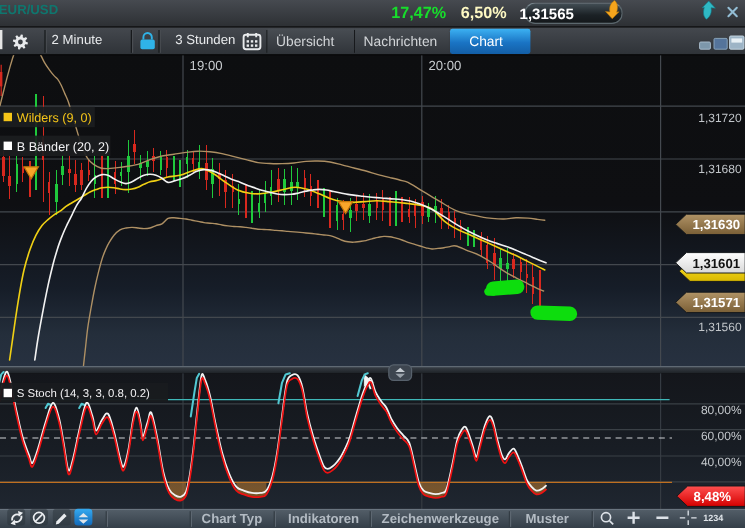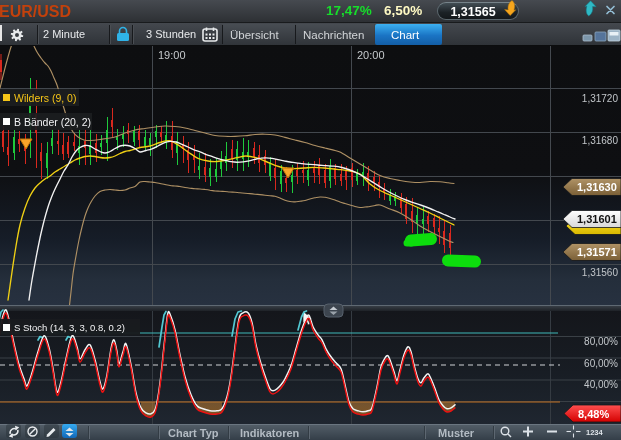--- a/index.html
+++ b/index.html
@@ -13,21 +13,21 @@
 #chartbg { position:absolute; left:0; top:46px; width:621px; height:259px;
   background:linear-gradient(#0d0e10 0%, #0e0f12 48%, #161d28 75%, #242e3b 90%, #273140 100%); }
 #stochbg { position:absolute; left:0; top:311px; width:621px; height:113px;
   background:linear-gradient(#14161b 0%, #181d24 55%, #1f2630 100%); }
 #row3 { position:absolute; left:0; top:424px; width:621px; height:16px;
   background:linear-gradient(#525d67, #343e48); border-top:1px solid #6a7580; }
 .t { position:absolute; white-space:nowrap; }
 .pill { position:absolute; top:2px; height:18px; border-radius:9px;
   background:linear-gradient(#424d54, #1b2125 60%, #14181b);
   border:1px solid #5c686e; border-top-color:#76838a;
-  color:#fff; font-size:12.5px; font-weight:bold; text-align:center; }
+  color:#fff; font-size:12.5px; font-weight:bold; }
 .tabtxt { color:#d2d5d8; font-size:11.5px; top:5px; }
 .div2 { position:absolute; top:25px; height:19px; width:1px; background:#17191c;
   box-shadow:1px 0 0 #4a4e53; }
 .mi { position:absolute; top:427px; color:#b3bbc3; font-size:11px; font-weight:bold; }
 .div3 { position:absolute; top:426px; height:13px; width:1px; background:#333c44;
   box-shadow:1px 0 0 #5d6771; }
 .btn3 { position:absolute; top:423.5px; width:15px; height:14px; border-radius:3px;
   background:rgba(40,48,56,0.45); }
 </style></head>
 <body>
@@ -301,21 +301,21 @@
 <rect x="0" y="319" width="140" height="16" fill="#191b1e" fill-opacity="0.96"></rect>
 <rect x="3" y="324" width="7" height="7" fill="#ffffff"></rect>
 <text x="14" y="330.5" font-size="9.5" fill="#f2f2f4">S Stoch (14, 3, 3, 0.8, 0.2)</text>
 <polygon points="564,413.5 573,405.0 621,405.0 621,422.0 573,422.0" fill="url(#gRed)" stroke="#14171a" stroke-width="0.8"></polygon>
       <text x="578" y="417.5" font-size="11" font-weight="bold" fill="#fff">8,48%</text>
 </svg>
 <div id="row1" class="noise"></div>
 <div id="row2" class="noise"></div>
 <div id="row3"></div>
 
-<div class="t" style="left:-1px;top:3px;color:#c2410c;font-size:16px;font-weight:bold;">EUR/USD</div>
+<div class="t" style="left:-1px;top:3px;color:#0f766e;font-size:11px;font-weight:bold;">EUR/USD</div>
 <div class="t" style="left:326px;top:3px;color:#17dd2b;font-size:13.5px;font-weight:bold;">17,47%</div>
 <div class="t" style="left:384px;top:3px;color:#fef9c3;font-size:13.5px;font-weight:bold;">6,50%</div>
 <div class="pill" style="left:437px;width:82px;"><span style="position:relative;left:-5px;top:2px;">1,31565</span></div>
 <svg width="621" height="23" style="position:absolute;left:0;top:0">
   <path d="M 510.2 15.6 L 504.6 9.6 L 508.2 9.9 C 507.6 6.2 508.6 2.8 512 0.4 C 514.4 2.1 515.3 5.5 513.9 10.2 L 515.8 9.8 Z" fill="#f5a51d" stroke="#c07c08" stroke-width="0.5"></path>
   <path d="M 590.6 0.8 L 596.2 6.8 L 592.6 6.5 C 593.2 10.2 592.2 13.6 588.8 16 C 586.4 14.3 585.5 10.9 586.9 6.2 L 585.0 6.6 Z" fill="#2fb9c4" stroke="#107888" stroke-width="0.5"></path>
   <path d="M 607 6.5 L 614 13.5 M 614 6.5 L 607 13.5" stroke="#93bdd4" stroke-width="1.7" stroke-linecap="round"></path>
 </svg>
 
 <div class="t" style="left:0px;top:25px;width:2px;height:16px;background:#e6e6e6;"></div>
@@ -361,20 +361,21 @@
 </svg>
 
 <div class="btn3" style="left:6px;"></div>
 <div class="btn3" style="left:25px;"></div>
 <div class="btn3" style="left:44px;"></div>
 <div class="t" style="left:62px;top:423.5px;width:15px;height:14px;border-radius:3px;
   background:linear-gradient(#35aaf0,#1268b8);"></div>
 <div class="mi" style="left:99px;margin-top:12px;">Zeitraum</div>
 <div class="mi" style="left:168px;">Chart Typ</div>
 <div class="mi" style="left:240px;">Indikatoren</div>
+<div class="mi" style="left:318px;">Zeichenwerkzeuge</div>
 <div class="mi" style="left:438px;">Muster</div>
 <div class="div3" style="left:88px;"></div>
 <div class="div3" style="left:158px;"></div>
 <div class="div3" style="left:228px;"></div>
 <div class="div3" style="left:308px;"></div>
 <div class="div3" style="left:424px;"></div>
 <div class="div3" style="left:493px;"></div>
 <svg width="621" height="16" style="position:absolute;left:0;top:424px">
   <g fill="none" stroke="#e9ecef" stroke-width="1.5">
     <path d="M 10.2 9.8 A 4.2 4.2 0 0 1 16.2 5.1"></path>

